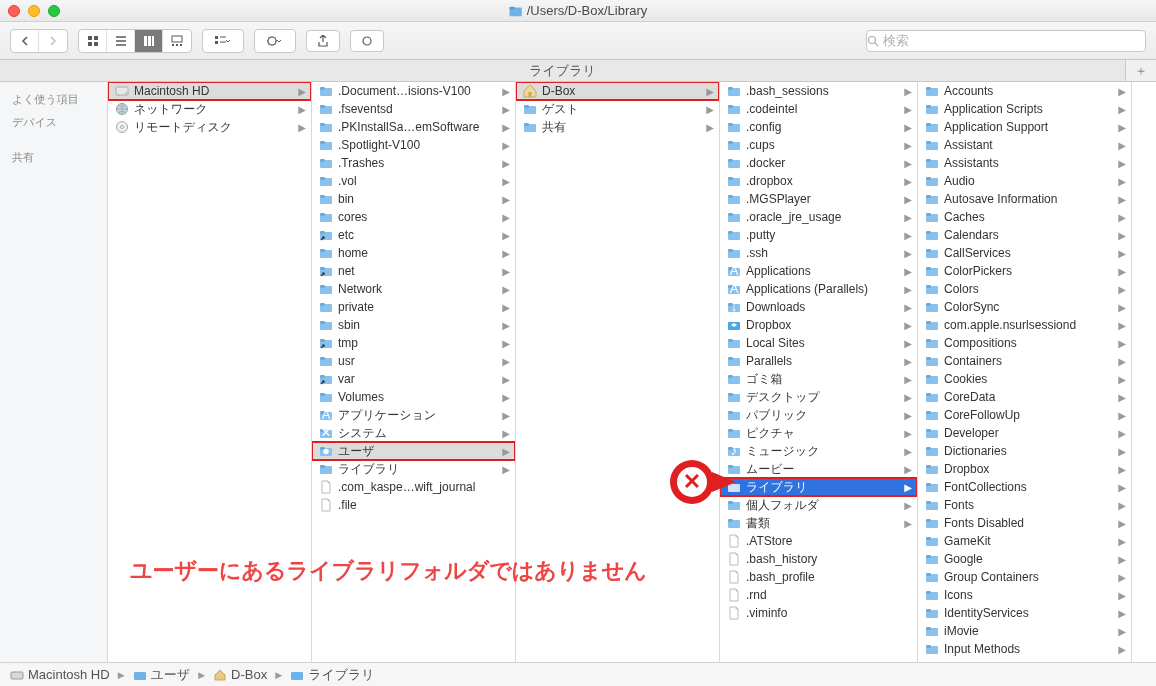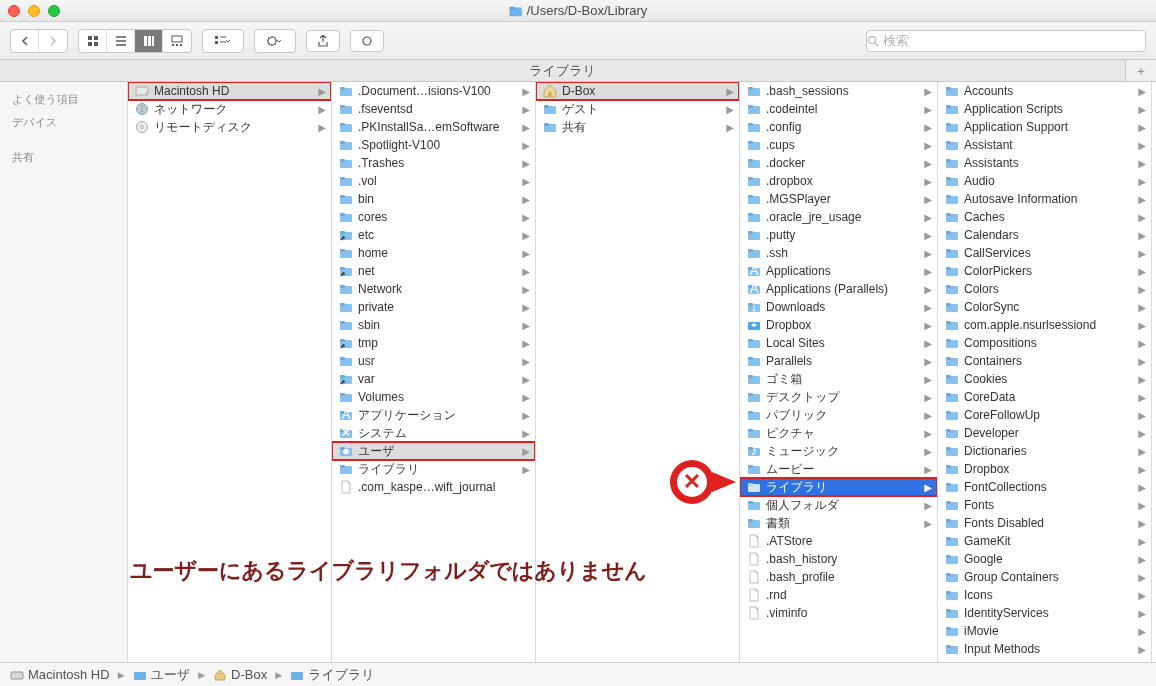--- a/index.html
+++ b/index.html
@@ -24,21 +24,21 @@
 .tbtn { width: 34px; height: 22px; border: 1px solid #c8c8c8; border-radius: 4px; background: #fff; display: flex; align-items: center; justify-content: center; color: #595959; }
 .search { margin-left: auto; width: 280px; height: 22px; border: 1px solid #c8c8c8; border-radius: 4px; background: #fff; display: flex; align-items: center; justify-content: flex-start; gap: 4px; color: #b0b0b0; }
 
 
 .tabbar { height: 22px; background: #e8e8e8; border-bottom: 1px solid #c8c8c8; display: flex; align-items: stretch; }
 .tab { flex: 1; display: flex; align-items: center; justify-content: center; color: #555; font-size: 12px; border-right: 1px solid #c8c8c8; }
 .tabplus { width: 30px; display: flex; align-items: center; justify-content: center; color: #888; background: #f0f0f0; }
 
 
 .main { display: flex; height: 580px; }
-.sidebar { width: 128px; background: #f5f6f7; border-right: 1px solid #d8d8d8; padding: 6px 0; }
+.sidebar { width: 108px; background: #f5f6f7; border-right: 1px solid #d8d8d8; padding: 6px 0; }
 .sb-head { font-size: 11px; color: #8a8a8a; padding: 4px 12px 2px; }
 
 .cols { flex: 1; display: flex; overflow: hidden; }
 .col { border-right: 1px solid #d8d8d8; overflow-y: auto; overflow-x: hidden; position: relative; }
 .col::-webkit-scrollbar { width: 14px; }
 .col::-webkit-scrollbar-thumb { background: #c4c4c4; border-radius: 7px; border: 3px solid #fafafa; }
 
 .row { height: 18px; display: flex; align-items: center; padding: 0 4px 0 6px; color: #333; white-space: nowrap; cursor: default; }
 .row .ico { width: 16px; height: 16px; display: flex; align-items: center; justify-content: center; margin-right: 4px; flex-shrink: 0; }
 .row .lab { flex: 1; overflow: hidden; text-overflow: ellipsis; font-size: 12px; }
@@ -47,21 +47,21 @@
 .row.sel-blue { background: #2f72e0; color: #fff; }
 .row.sel-blue .chev { color: #fff; }
 .row.redbox { outline: 2px solid #e02020; outline-offset: -1px; }
 
 
 .pathbar { height: 24px; border-top: 1px solid #d0d0d0; background: #f6f6f6; display: flex; align-items: center; padding: 0 10px; gap: 4px; color: #525252; font-size: 11px; }
 .pathbar .pchev { color: #9a9a9a; font-size: 9px; margin: 0 4px; }
 .pathbar .ico { width: 14px; height: 14px; display: inline-flex; }
 
 
-.anno-text { position: absolute; color: #7f1d1d; font-weight: 700; font-size: 22px; }
+.anno-text { position: absolute; color: #ef4444; font-weight: 700; font-size: 22px; }
 .anno-x { position: absolute; width: 44px; height: 44px; border-radius: 50%; background: #e02020; display: flex; align-items: center; justify-content: center; }
 .anno-x::after { content: ""; position: absolute; right: -22px; top: 12px; width: 0; height: 0; border-left: 24px solid #e02020; border-top: 10px solid transparent; border-bottom: 10px solid transparent; }
 .anno-x .inner { width: 30px; height: 30px; border-radius: 50%; background: #fff; display: flex; align-items: center; justify-content: center; color: #e02020; font-size: 22px; font-weight: 700; }
 
 svg { display: block; }
 </style>
 </head>
 <body>
 
 <div class="titlebar">
@@ -439,20 +439,29 @@
           <span class="chev">▶</span>
         </div>
         <div class="row">
           <span class="ico">
             <svg width="16" height="16" viewBox="0 0 16 16">
               <path d="M4 2h6l2 2v10H4z" fill="#fff" stroke="#bbb"></path>
               <path d="M10 2v2h2" fill="none" stroke="#bbb"></path>
             </svg>
           </span>
           <span class="lab">.com_kaspe…wift_journal</span>
+        </div>
+        <div class="row">
+          <span class="ico">
+            <svg width="16" height="16" viewBox="0 0 16 16">
+              <path d="M4 2h6l2 2v10H4z" fill="#fff" stroke="#bbb"></path>
+              <path d="M10 2v2h2" fill="none" stroke="#bbb"></path>
+            </svg>
+          </span>
+          <span class="lab">.file</span>
         </div>
       </div>
       <div class="col" style="width: 204px;">
         <div class="row sel-gray redbox">
           <span class="ico">
             <svg width="16" height="16" viewBox="0 0 16 16">
               <path d="M2 8l6-6 6 6v6H2z" fill="#f0d89a" stroke="#c9a85a"></path>
               <rect x="6.5" y="9" width="3" height="5" fill="#c9a85a"></rect>
             </svg>
           </span>

